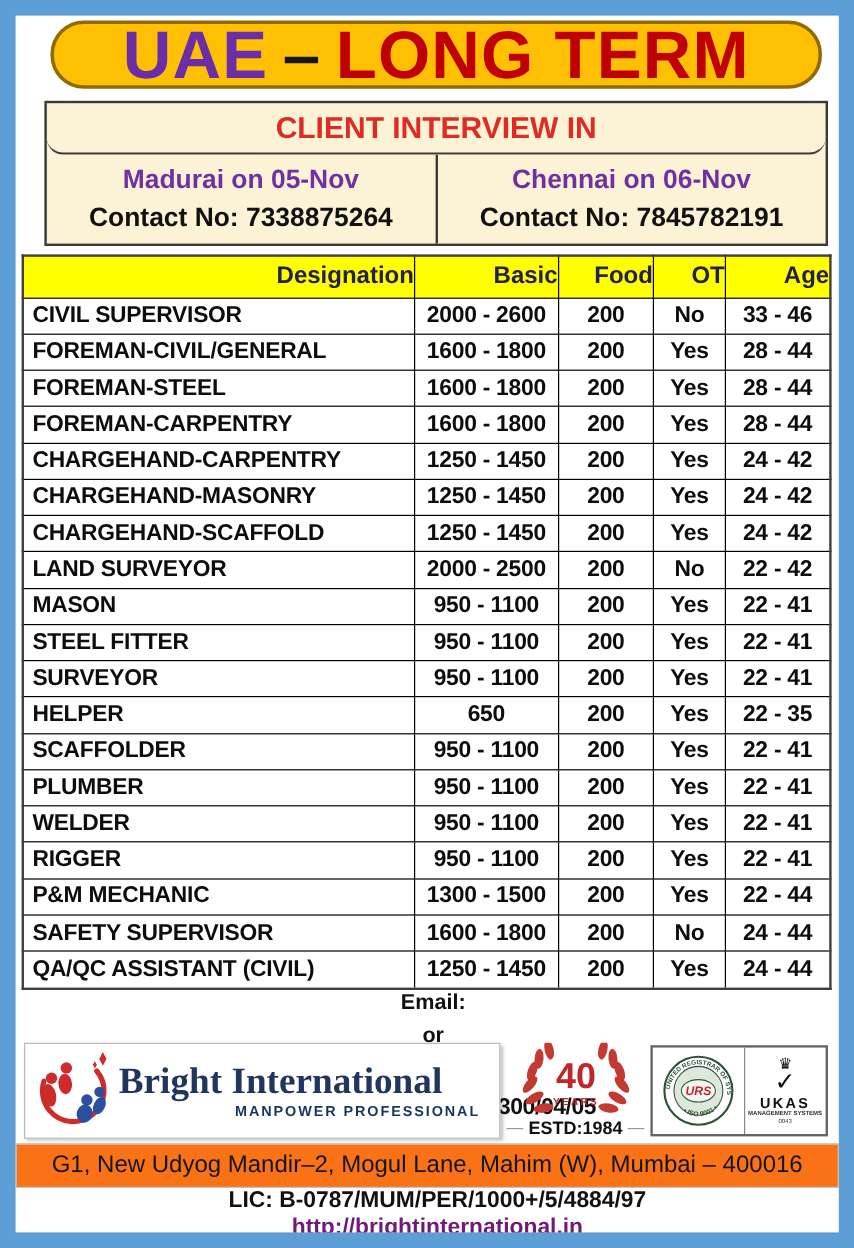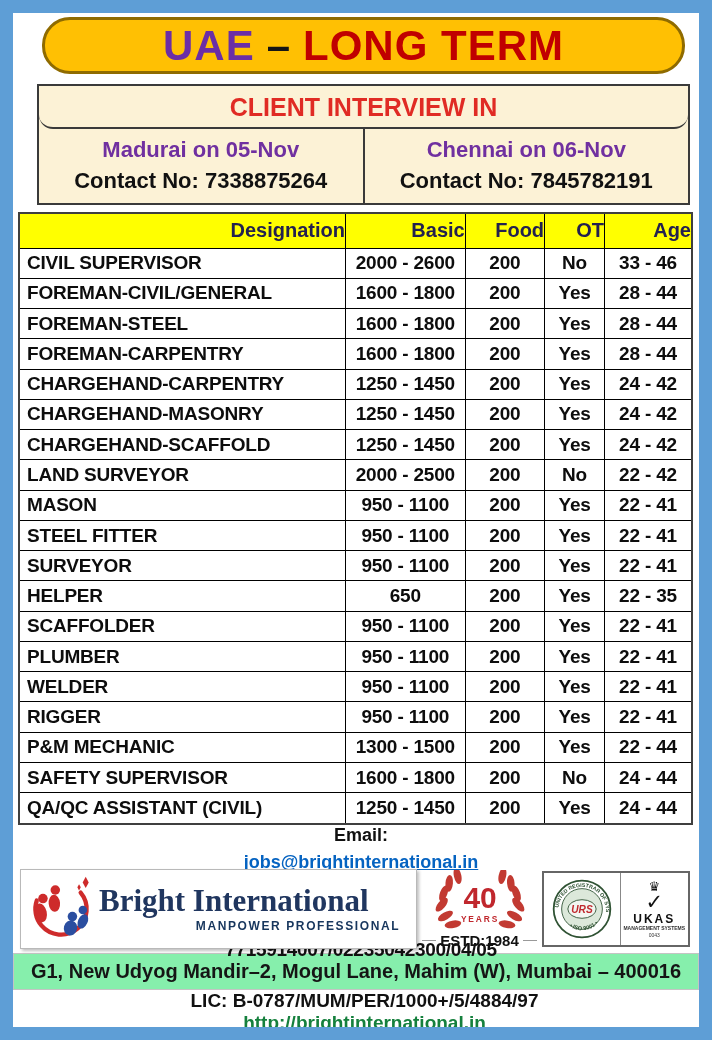--- a/index.html
+++ b/index.html
@@ -16,21 +16,21 @@
     overflow:hidden;
   }
   
   .title-box {
     margin:4px 14px 0 29px;
     height:57px;
     background:#FFC003;
     border:3px solid #8F6B00;
     border-radius:28px;
     display:flex; align-items:center; justify-content:center;
-    font-weight:bold; font-size:42px; letter-spacing:1px;
+    font-weight:bold; font-size:56px; letter-spacing:1px;
     white-space:nowrap;
   }
   .title-box .t-uae   { color:#6B2EA6; }
   .title-box .t-dash  { color:#151515; margin:0 12px; }
   .title-box .t-term  { color:#C00000; }
   
   .interview-box {
     margin:10px 9px 0 24px;
     border:2px solid #3A3A3A;
     background:#FCF2D6;
@@ -112,34 +112,34 @@
     align-items:center; justify-content:center; line-height:1.05;
   }
   .ukas-crown { font-size:13px; color:#111; }
   .ukas-check { font-size:21px; font-weight:bold; color:#111; margin-top:-3px; }
   .ukas-name  { font-size:12px; font-weight:bold; letter-spacing:2px; color:#111; }
   .ukas-sub   { font-size:5px; font-weight:bold; color:#333; margin-top:1px; }
   .ukas-num   { font-size:5px; color:#333; margin-top:1px; }
   
   .address-bar {
     margin-top:2px; height:37px;
-    background:#86efac; border:1px solid #C4C4C4;
+    background:#f97316; border:1px solid #C4C4C4;
     text-align:center; line-height:35px;
-    font-size:20px; font-weight:bold; color:#151515;
+    font-size:20px; font-weight:normal; color:#151515;
     white-space:nowrap;
   }
   .lic-row {
     height:33px; display:flex; align-items:center;
     justify-content:space-between;
     padding:0 10px 0 27px;
     font-size:19px; font-weight:bold; color:#111;
     white-space:nowrap;
     flex-direction:column;
   }
-  .website-link { color:#15803d; text-decoration:underline; cursor:pointer; }
+  .website-link { color:#701a75; text-decoration:underline; cursor:pointer; }
 </style>
 </head>
 <body>
 
 <div class="poster">
 
   <div class="title-box">
     <span class="t-uae">UAE</span>
     <span class="t-dash">–</span>
     <span class="t-term">LONG TERM</span>
@@ -326,21 +326,20 @@
       <td>1250 - 1450</td>
       <td>200</td>
       <td>Yes</td>
       <td>24 - 44</td>
     </tr>
   </tbody>
   </table>
 
   <div class="email-line">
     <span>Email:</span>
-    <a class="email-link">jobs@brightinternational.in</a>
     <span>or</span>
     <svg class="wa-icon" viewBox="0 0 32 32">
       <path fill="none" stroke="#3DB558" stroke-width="2.2" d="M16 3.5A12.5 12.5 0 0 0 5.6 22.9L4 28l5.4-1.5A12.5 12.5 0 1 0 16 3.5z"></path>
       <path fill="#3DB558" d="M11.6 9.4c-.8.4-1.6 1.5-1.5 2.7.2 2.2 1.6 4.7 3.6 6.6 2 1.9 4.6 3.2 6.8 3.2 1.2 0 2.2-.9 2.5-1.7.2-.5 0-.9-.4-1.1l-2.5-1.3c-.4-.2-.8-.1-1.1.2l-.9.9c-1.3-.5-3.5-2.4-4.2-3.8l.8-1c.3-.3.3-.8.1-1.1l-1.6-2.4c-.3-.4-.9-.5-1.6-.2z"></path>
     </svg>
     <span class="phones">7715914007/02235042300/04/05</span>
   </div>
 
   <div class="brand-row">
 

